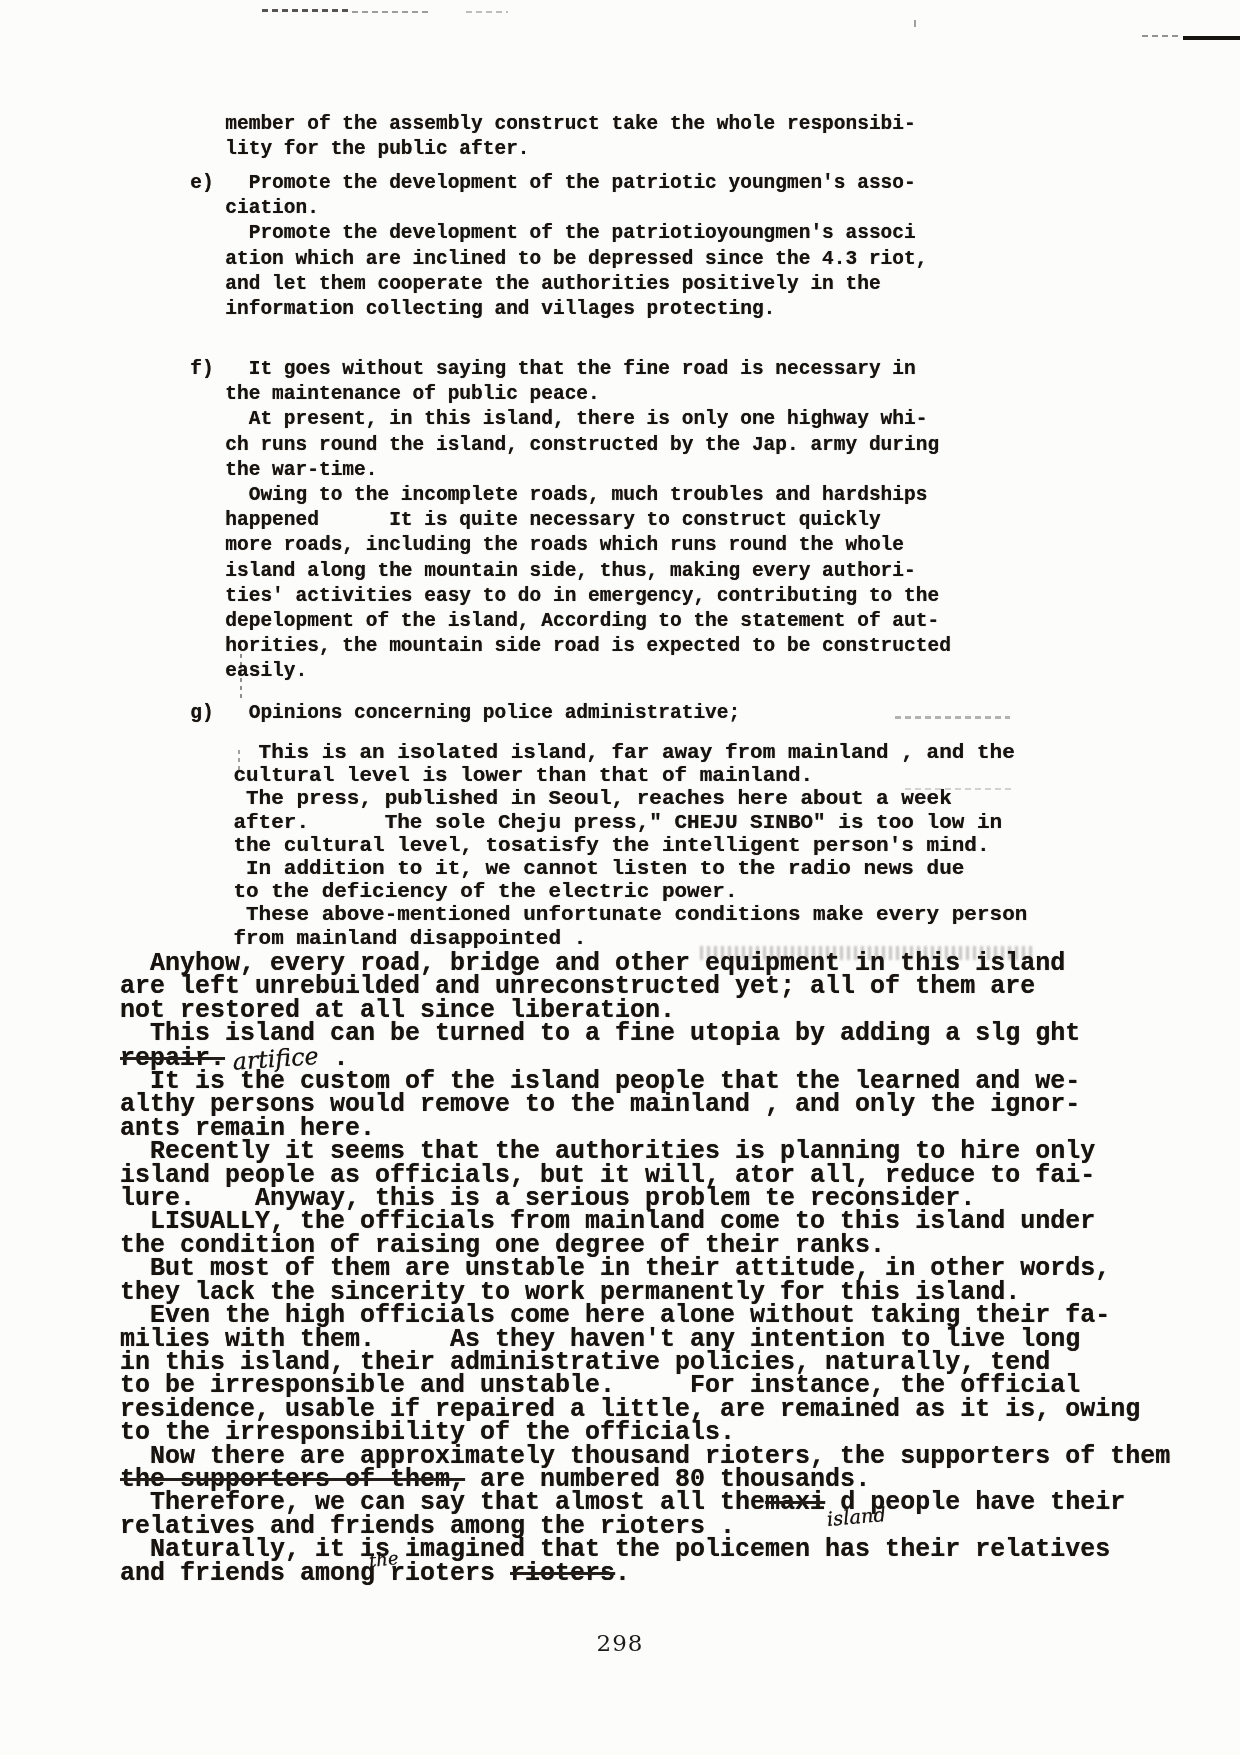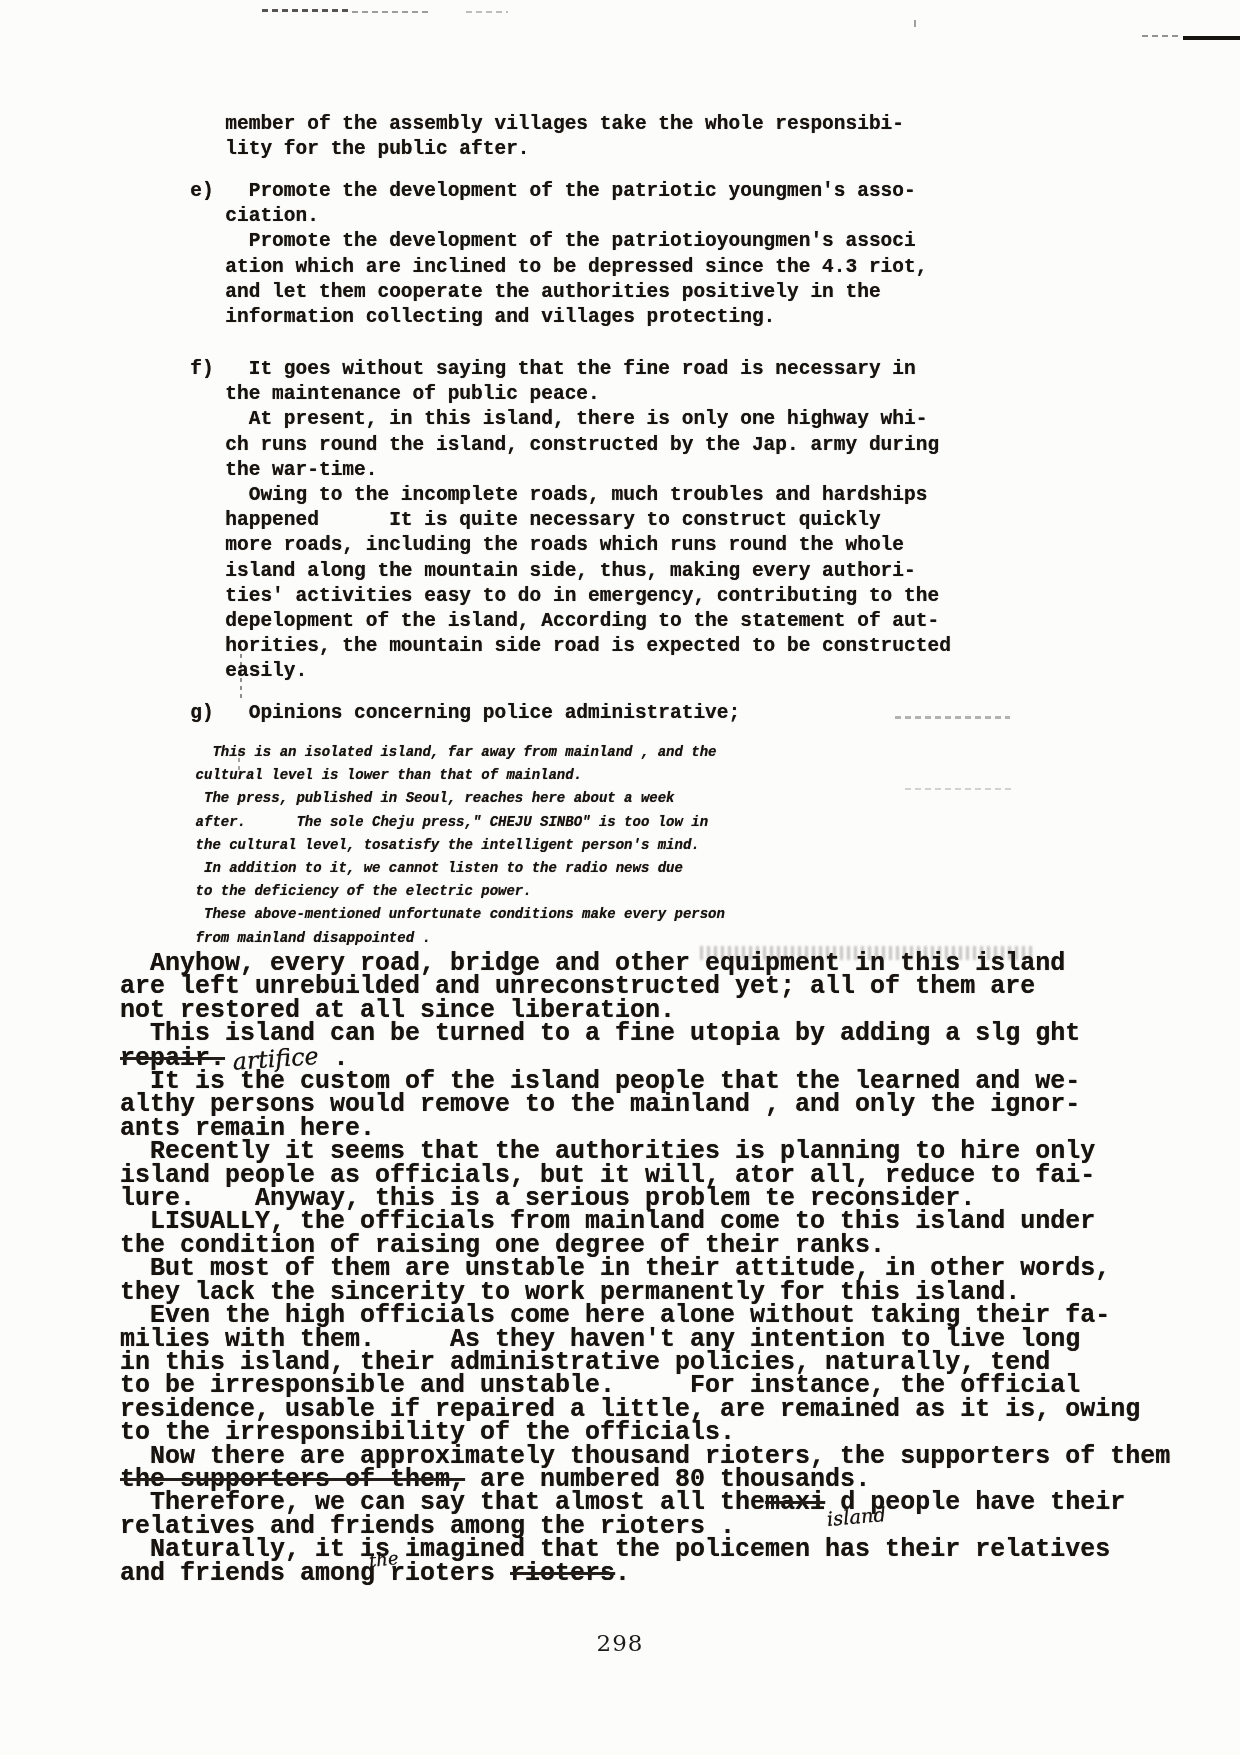--- a/index.html
+++ b/index.html
@@ -12,24 +12,24 @@
     color:#17130f;
   }
   .tblock{
     position:absolute;
     left:120px;
     white-space:pre;
     font-weight:700;
     text-shadow:0 0 0.7px rgba(25,20,15,.8);
   }
   .upper{font-size:19.5px;line-height:25.2px;}
-  .gbody{font-size:14px;line-height:23.2px;font-style:italic;}
+  .gbody{font-size:21px;line-height:23.2px;}
   .lower{font-size:25px;line-height:23.4px;}
   #block1{top:112px;}
-  #item-e{top:179px;}
+  #item-e{top:171px;}
   #item-f{top:357px;}
   #g-head{top:701px;}
   #g-body{top:741px;}
   #body2{top:952px;}
   .line{position:relative;}
   .seg-strike{
     text-decoration:line-through;
     text-decoration-thickness:2.5px;
     text-decoration-color:#241f1a;
   }
@@ -80,21 +80,21 @@
   <div class="art dashes" style="left:466px;top:11px;width:42px;height:2px;opacity:.3;"></div>
   <div class="art bar" style="left:1183px;top:36px;width:57px;height:4px;"></div>
   <div class="art dashes" style="left:1142px;top:35px;width:38px;height:2px;opacity:.5;"></div>
   <div class="art bar" style="left:914px;top:20px;width:2px;height:7px;opacity:.4;"></div>
   <div class="art vdots" style="left:240px;top:646px;width:2px;height:56px;opacity:.6;"></div>
   <div class="art vdots" style="left:238px;top:750px;width:2px;height:22px;opacity:.5;"></div>
   <div class="art dashes" style="left:895px;top:716px;width:115px;height:3px;opacity:.35;"></div>
   <div class="art smudge" style="left:700px;top:946px;width:335px;height:14px;"></div>
   <div class="art dashes" style="left:905px;top:788px;width:110px;height:2px;opacity:.2;"></div>
 
-  <div class="tblock upper" id="block1"><div class="line">         member of the assembly villages take the whole responsibi-</div><div class="line">         lity for the public after.</div></div>
+  <div class="tblock upper" id="block1"><div class="line">         member of the assembly construct take the whole responsibi-</div><div class="line">         lity for the public after.</div></div>
   <div class="tblock upper" id="item-e"><div class="line">      e)   Promote the development of the patriotic youngmen's asso-</div><div class="line">         ciation.</div><div class="line">           Promote the development of the patriotioyoungmen's associ</div><div class="line">         ation which are inclined to be depressed since the 4.3 riot,</div><div class="line">         and let them cooperate the authorities positively in the</div><div class="line">         information collecting and villages protecting.</div></div>
   <div class="tblock upper" id="item-f"><div class="line">      f)   It goes without saying that the fine road is necessary in</div><div class="line">         the maintenance of public peace.</div><div class="line">           At present, in this island, there is only one highway whi-</div><div class="line">         ch runs round the island, constructed by the Jap. army during</div><div class="line">         the war-time.</div><div class="line">           Owing to the incomplete roads, much troubles and hardships</div><div class="line">         happened      It is quite necessary to construct quickly</div><div class="line">         more roads, including the roads which runs round the whole</div><div class="line">         island along the mountain side, thus, making every authori-</div><div class="line">         ties' activities easy to do in emergency, contributing to the</div><div class="line">         depelopment of the island, According to the statement of aut-</div><div class="line">         horities, the mountain side road is expected to be constructed</div><div class="line">         easily.</div></div>
   <div class="tblock upper" id="g-head"><div class="line">      g)   Opinions concerning police administrative;</div></div>
   <div class="tblock gbody" id="g-body"><div class="line">           This is an isolated island, far away from mainland , and the</div><div class="line">         cultural level is lower than that of mainland.</div><div class="line">          The press, published in Seoul, reaches here about a week</div><div class="line">         after.      The sole Cheju press," CHEJU SINBO" is too low in</div><div class="line">         the cultural level, tosatisfy the intelligent person's mind.</div><div class="line">          In addition to it, we cannot listen to the radio news due</div><div class="line">         to the deficiency of the electric power.</div><div class="line">          These above-mentioned unfortunate conditions make every person</div><div class="line">         from mainland disappointed .</div></div>
   <div class="tblock lower" id="body2"><div class="line">  Anyhow, every road, bridge and other equipment in this island</div><div class="line">are left unrebuilded and unreconstructed yet; all of them are</div><div class="line">not restored at all since liberation.</div><div class="line">  This island can be turned to a fine utopia by adding a slg ght</div><div class="line"><span class="seg-strike">repair.</span><span class="seg-hand"> artifice</span><span> .</span></div><div class="line">  It is the custom of the island people that the learned and we-</div><div class="line">althy persons would remove to the mainland , and only the ignor-</div><div class="line">ants remain here.</div><div class="line">  Recently it seems that the authorities is planning to hire only</div><div class="line">island people as officials, but it will, ator all, reduce to fai-</div><div class="line">lure.    Anyway, this is a serious problem te reconsider.</div><div class="line">  LISUALLY, the officials from mainland come to this island under</div><div class="line">the condition of raising one degree of their ranks.</div><div class="line">  But most of them are unstable in their attitude, in other words,</div><div class="line">they lack the sincerity to work permanently for this island.</div><div class="line">  Even the high officials come here alone without taking their fa-</div><div class="line">milies with them.     As they haven't any intention to live long</div><div class="line">in this island, their administrative policies, naturally, tend</div><div class="line">to be irresponsible and unstable.     For instance, the official</div><div class="line">residence, usable if repaired a little, are remained as it is, owing</div><div class="line">to the irresponsibility of the officials.</div><div class="line">  Now there are approximately thousand rioters, the supporters of them</div><div class="line"><span class="seg-strike">the supporters of them,</span><span> are numbered 80 thousands.</span></div><div class="line"><span>  Therefore, we can say that almost all the</span><span class="seg-strike">maxi</span><span class="seg-hand-below">island</span><span> d people have their</span></div><div class="line">relatives and friends among the rioters .</div><div class="line">  Naturally, it is imagined that the policemen has their relatives</div><div class="line"><span>and friends among</span><span class="seg-hand-above">the</span><span> rioters </span><span class="seg-strike">rioters</span><span>.</span></div></div>
 
   <div class="pagenum">298</div>
 </div>
 
 </body></html>

